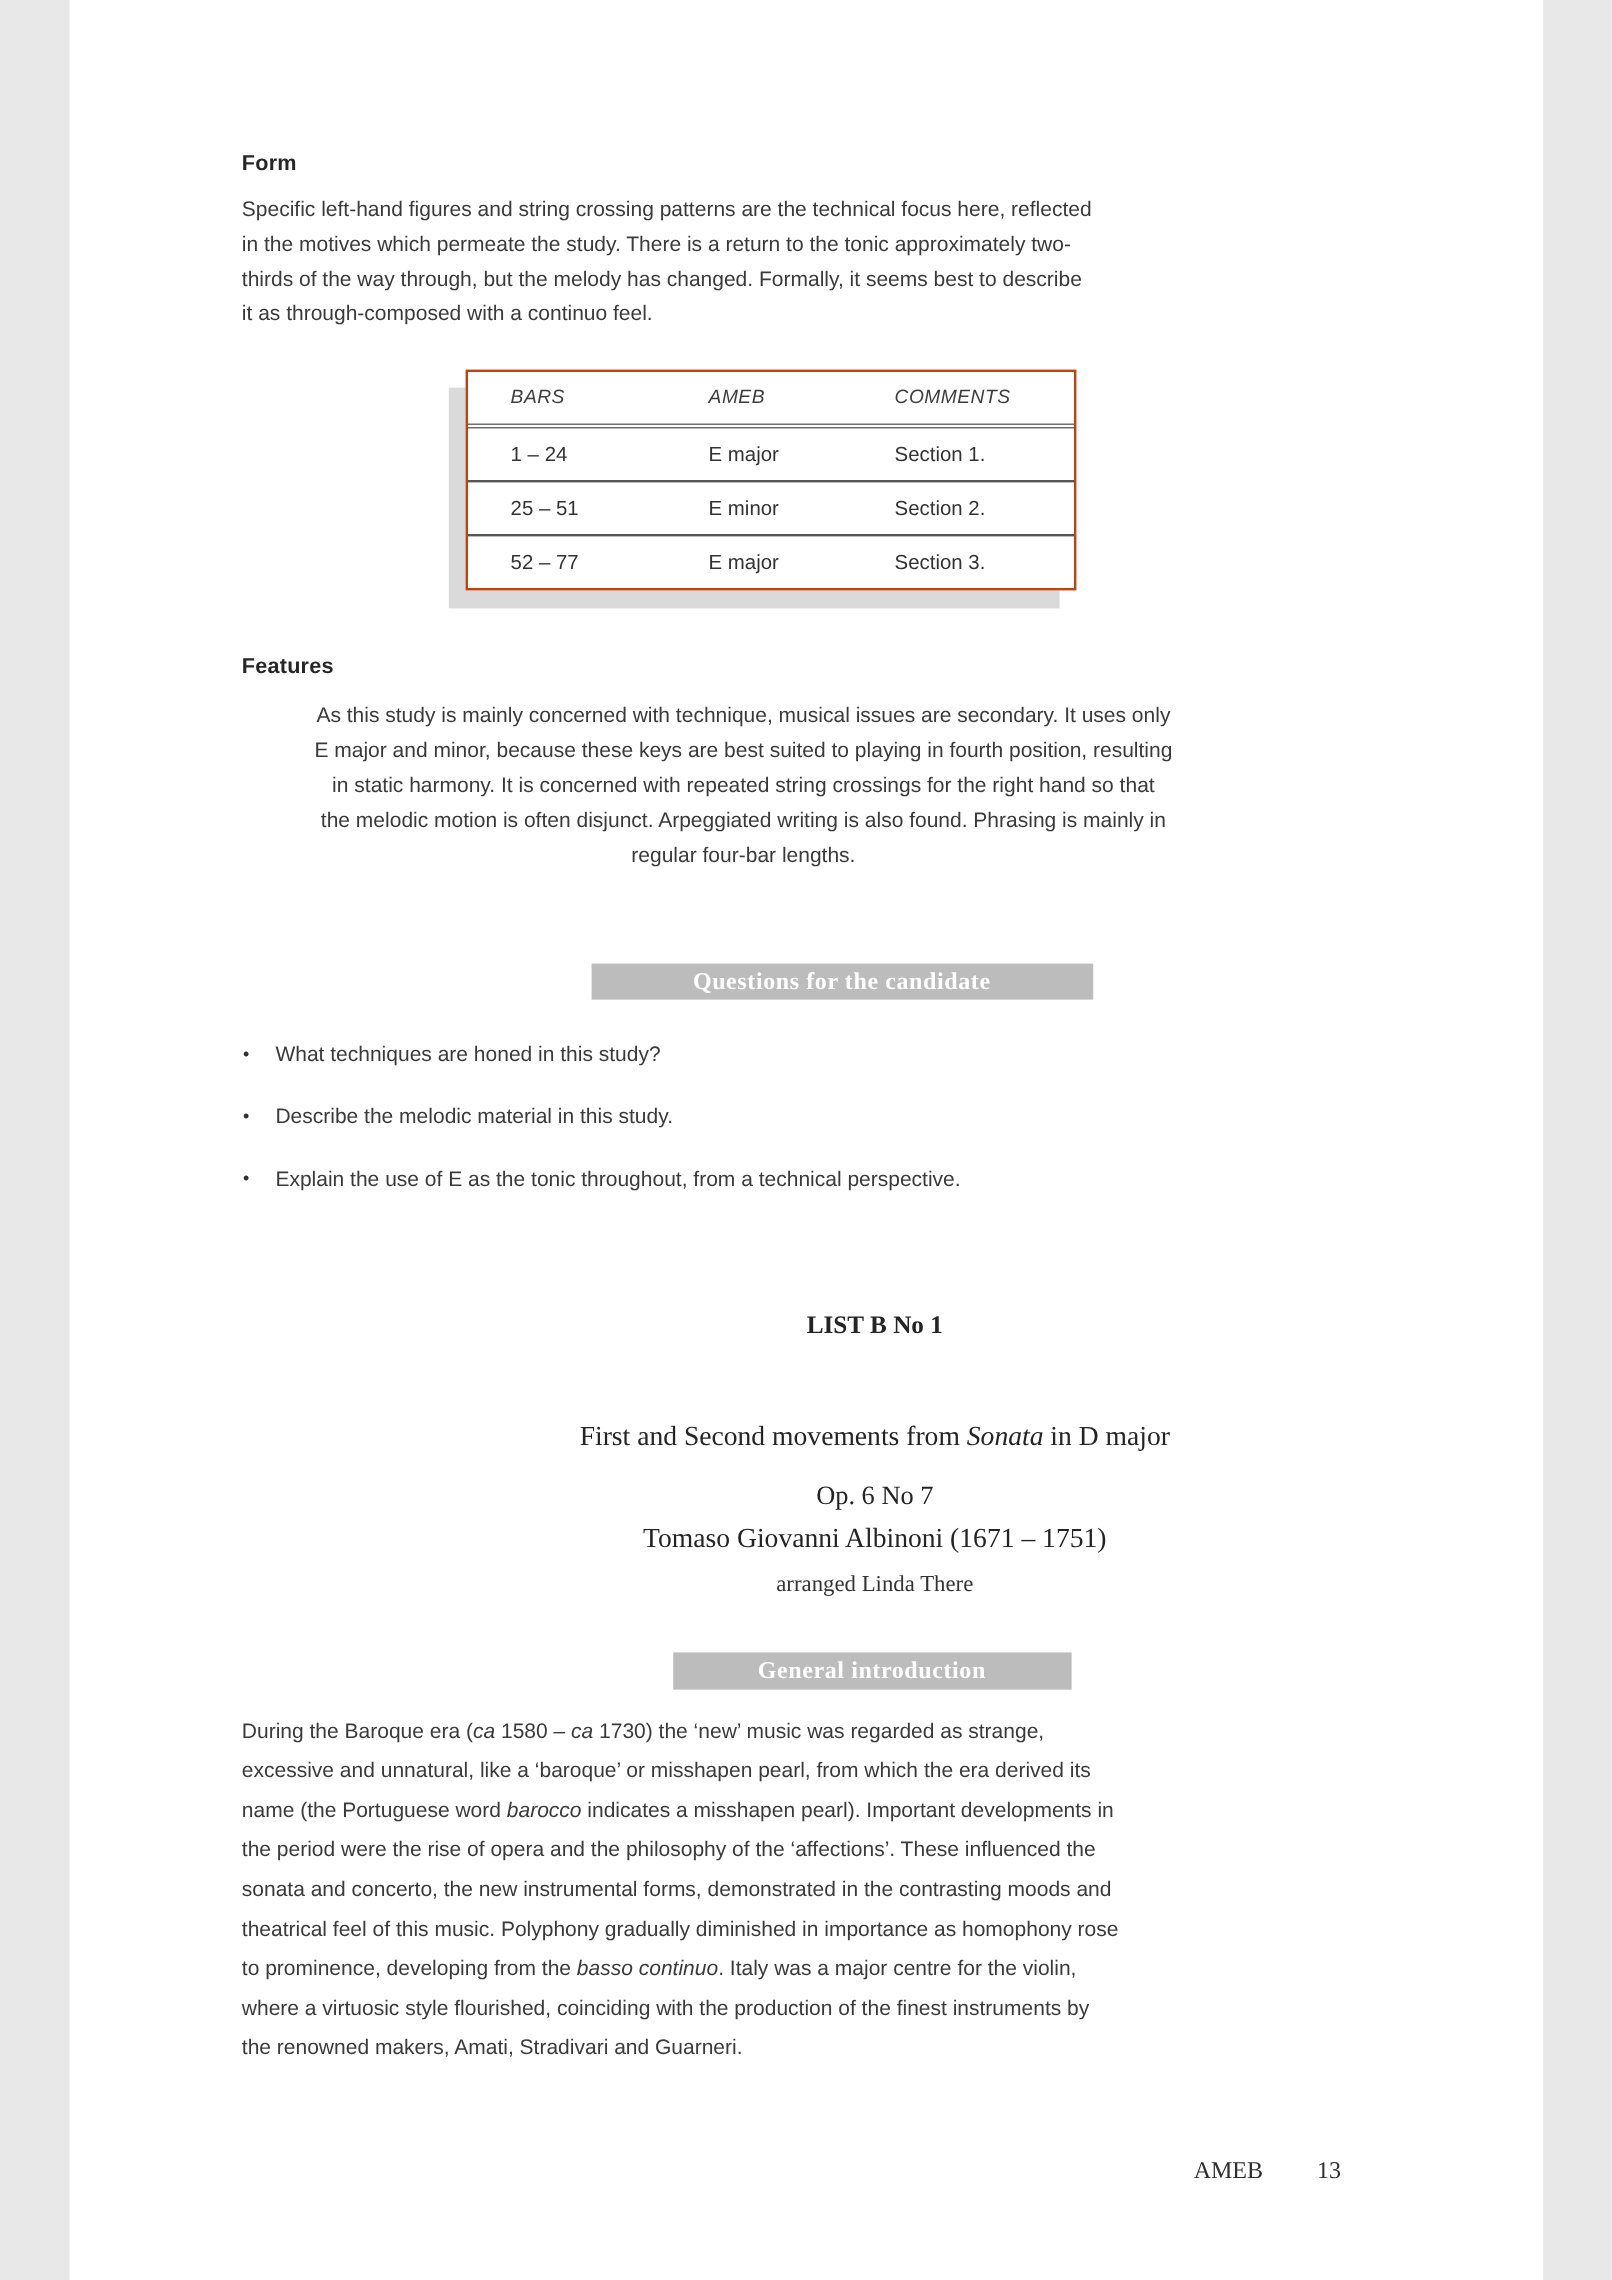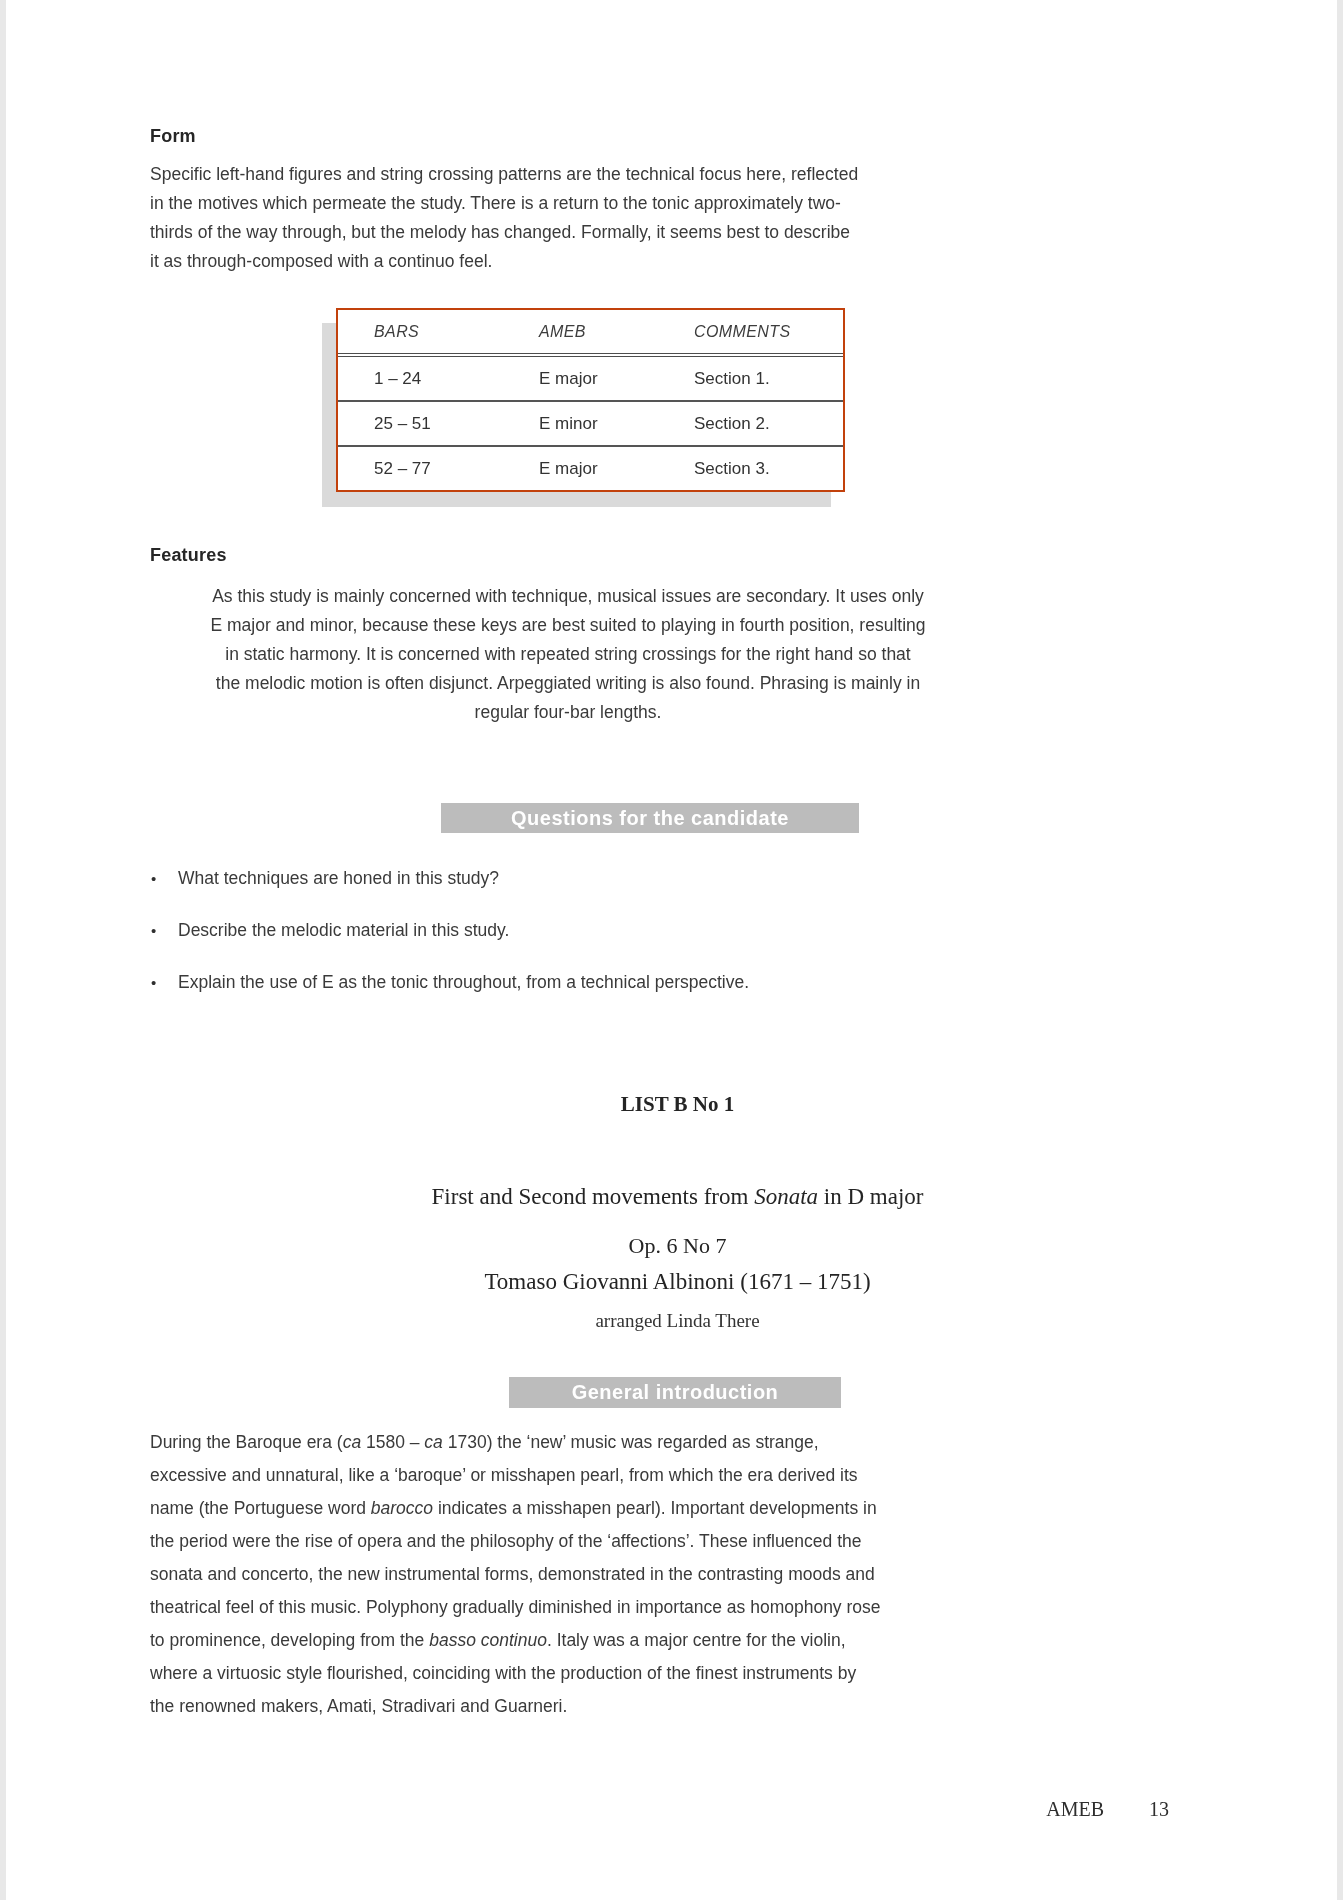--- a/index.html
+++ b/index.html
@@ -1,17 +1,17 @@
 <!DOCTYPE html>
 <html><head>
 <meta charset="utf-8">
 <style>
   html,body { margin:0; padding:0; background:#e8e8e8; }
   .page {
-    position:relative; width:1331px; height:1900px; background:#ffffff;
+    position:relative; width:1228px; height:1900px; background:#ffffff;
     font-family:"Liberation Sans", sans-serif; color:#3a3a3a; overflow:hidden;
     margin:0 auto;
   }
   .abs { position:absolute; }
   .sec-heading {
     font-weight:bold; font-size:18px; color:#262626; letter-spacing:0.2px;
   }
   .body-par { width:836px; }
   .tline { line-height:29px; font-size:17.5px; white-space:nowrap; }
   .intro .tline { line-height:33px; }
@@ -29,21 +29,21 @@
   }
   .trow.head { font-style:italic; font-size:16px; color:#3d3d3d; letter-spacing:0.4px; }
   .trow.head { border-bottom:4px double #4d4d4d; }
   .trow + .trow:not(.head):not(:nth-child(2)) { border-top:2px solid #555; }
   .cell { white-space:nowrap; }
 
   
   .banner {
     background:#bcbcbc; color:#ffffff; font-weight:bold; font-size:20px;
     display:flex; align-items:center; justify-content:center;
-    letter-spacing:0.5px; white-space:nowrap;
+    letter-spacing:0.5px; white-space:nowrap;font-family:Liberation Serif, serif;
   }
 
   
   .bullet-item { display:flex; align-items:flex-start; font-size:17.5px; line-height:24px; }
   .bullet-dot { width:27px; flex:0 0 27px; font-size:15px; padding-top:1px; color:#2f2f2f; }
 
   
   .serif { font-family:"Liberation Serif", serif; color:#242424; }
   .center-line { left:0; width:1343px; text-align:center; white-space:nowrap; }
   .list-label { font-weight:bold; font-size:21px; }

